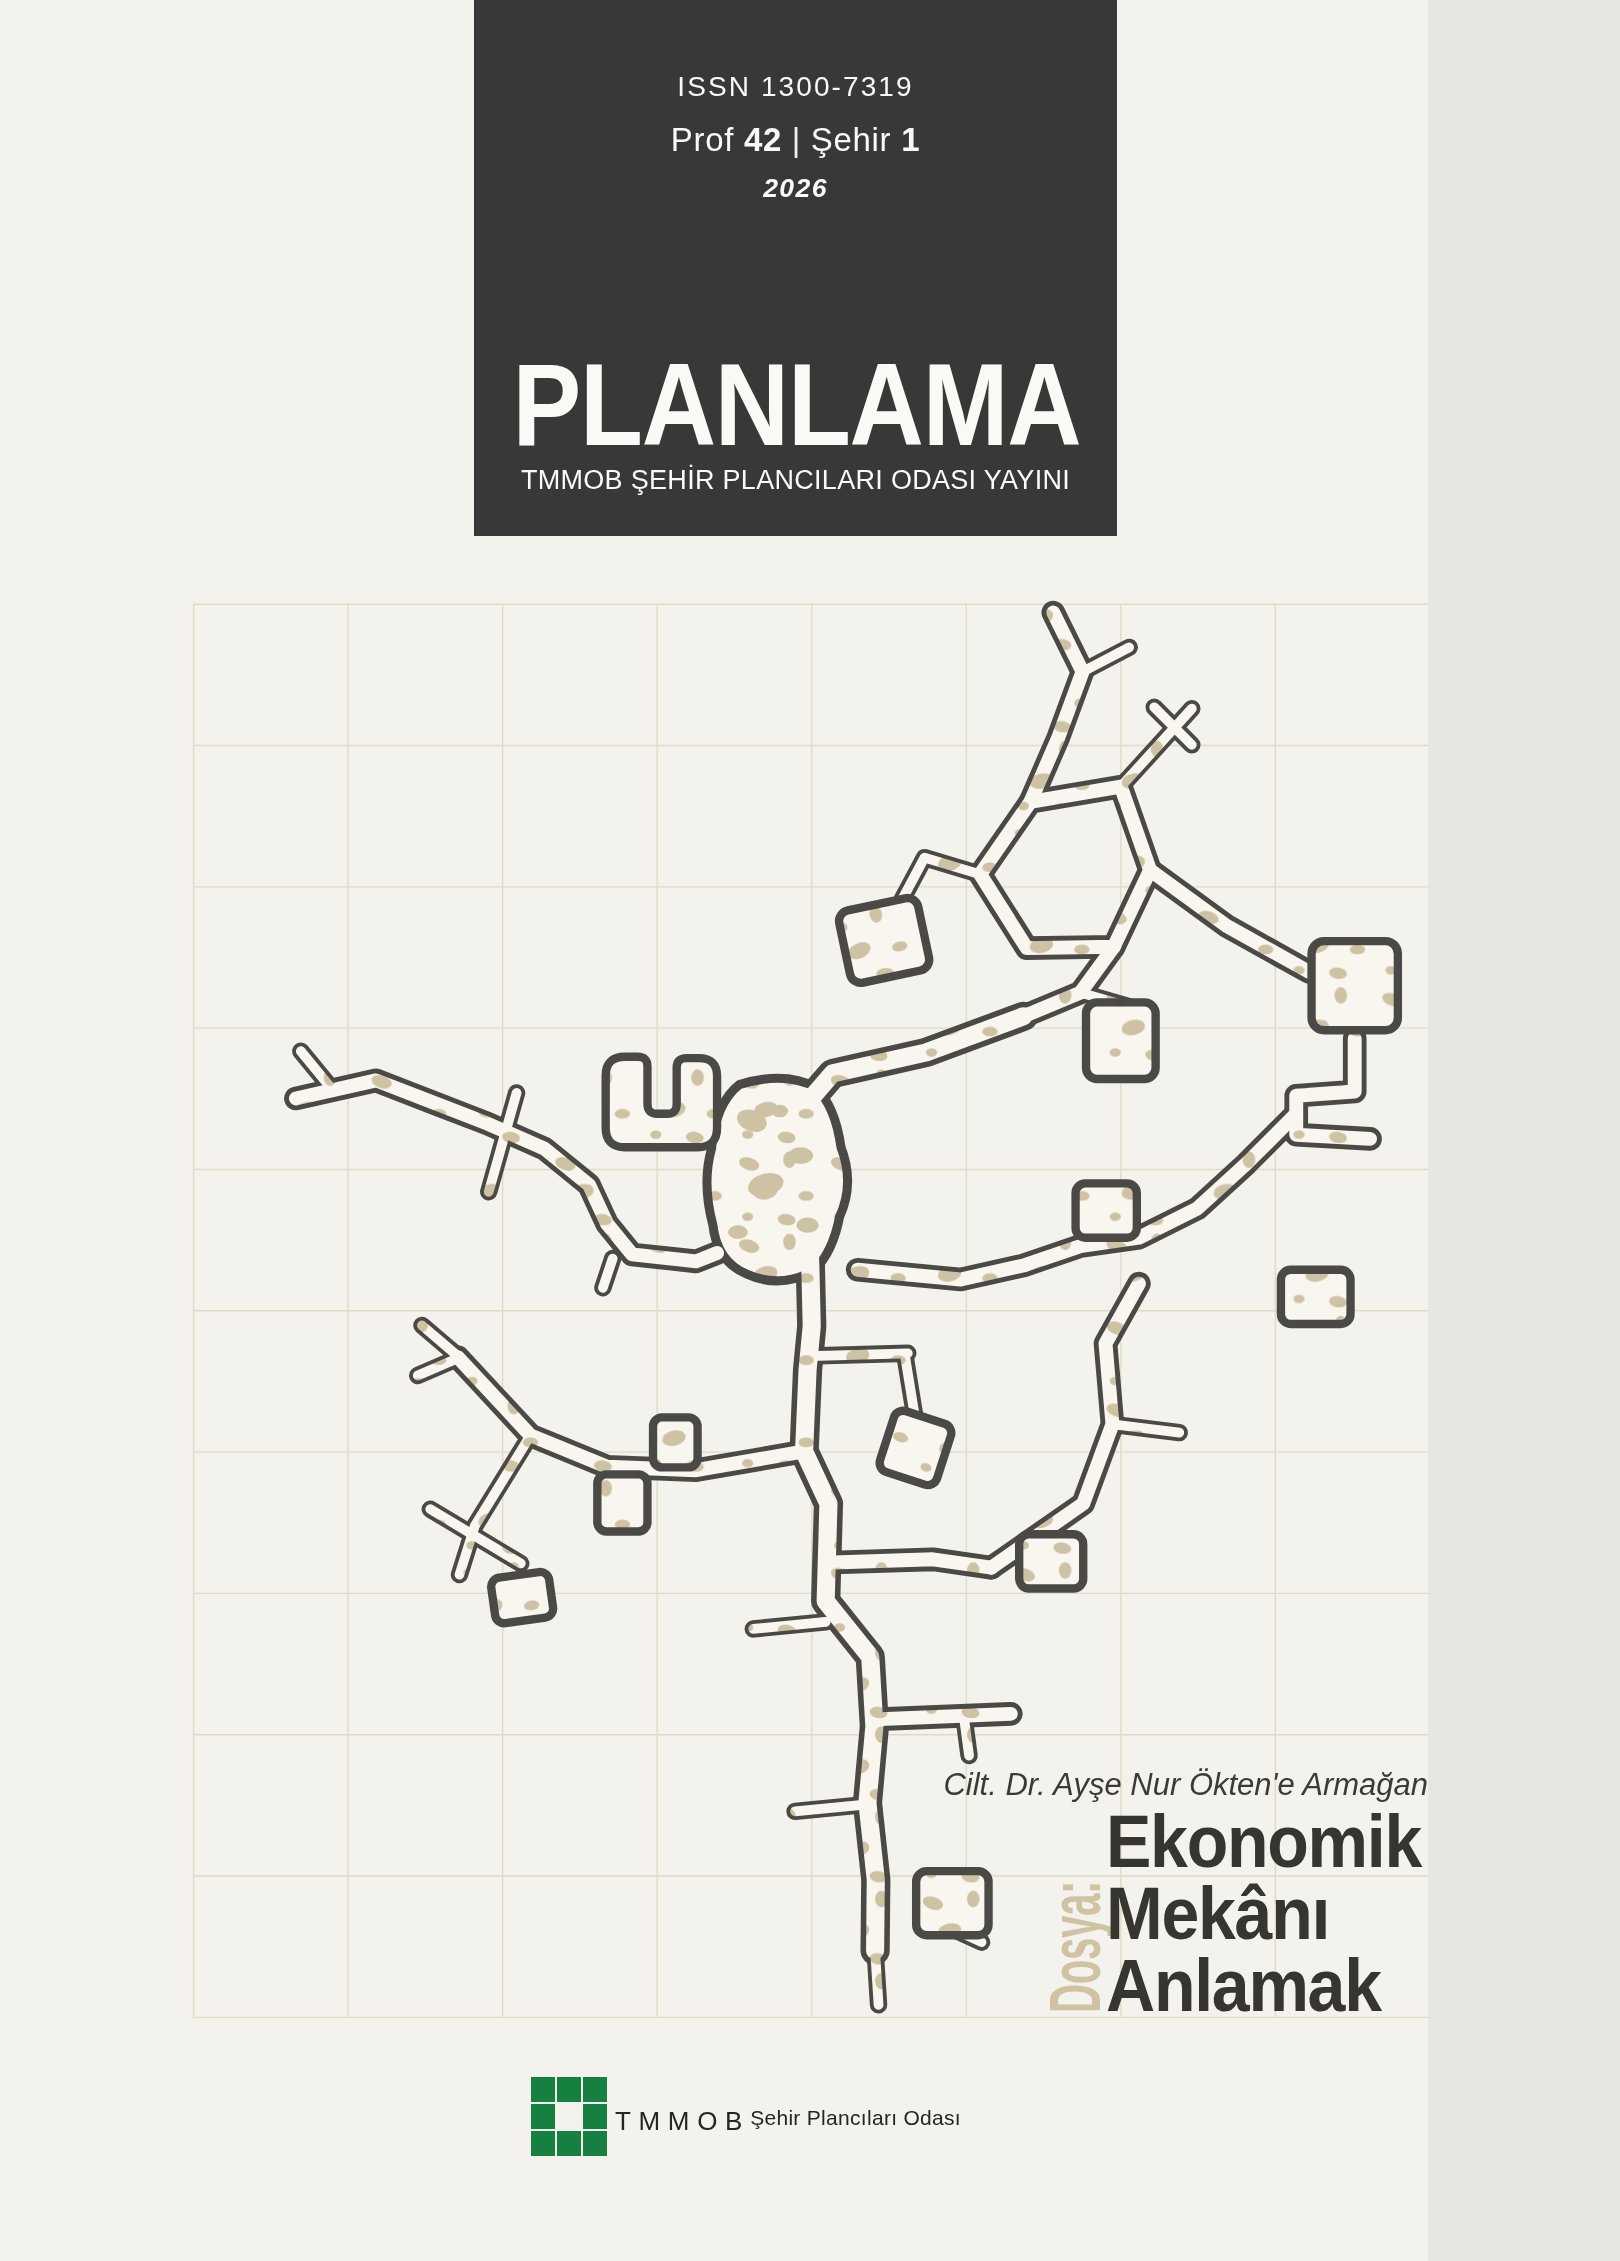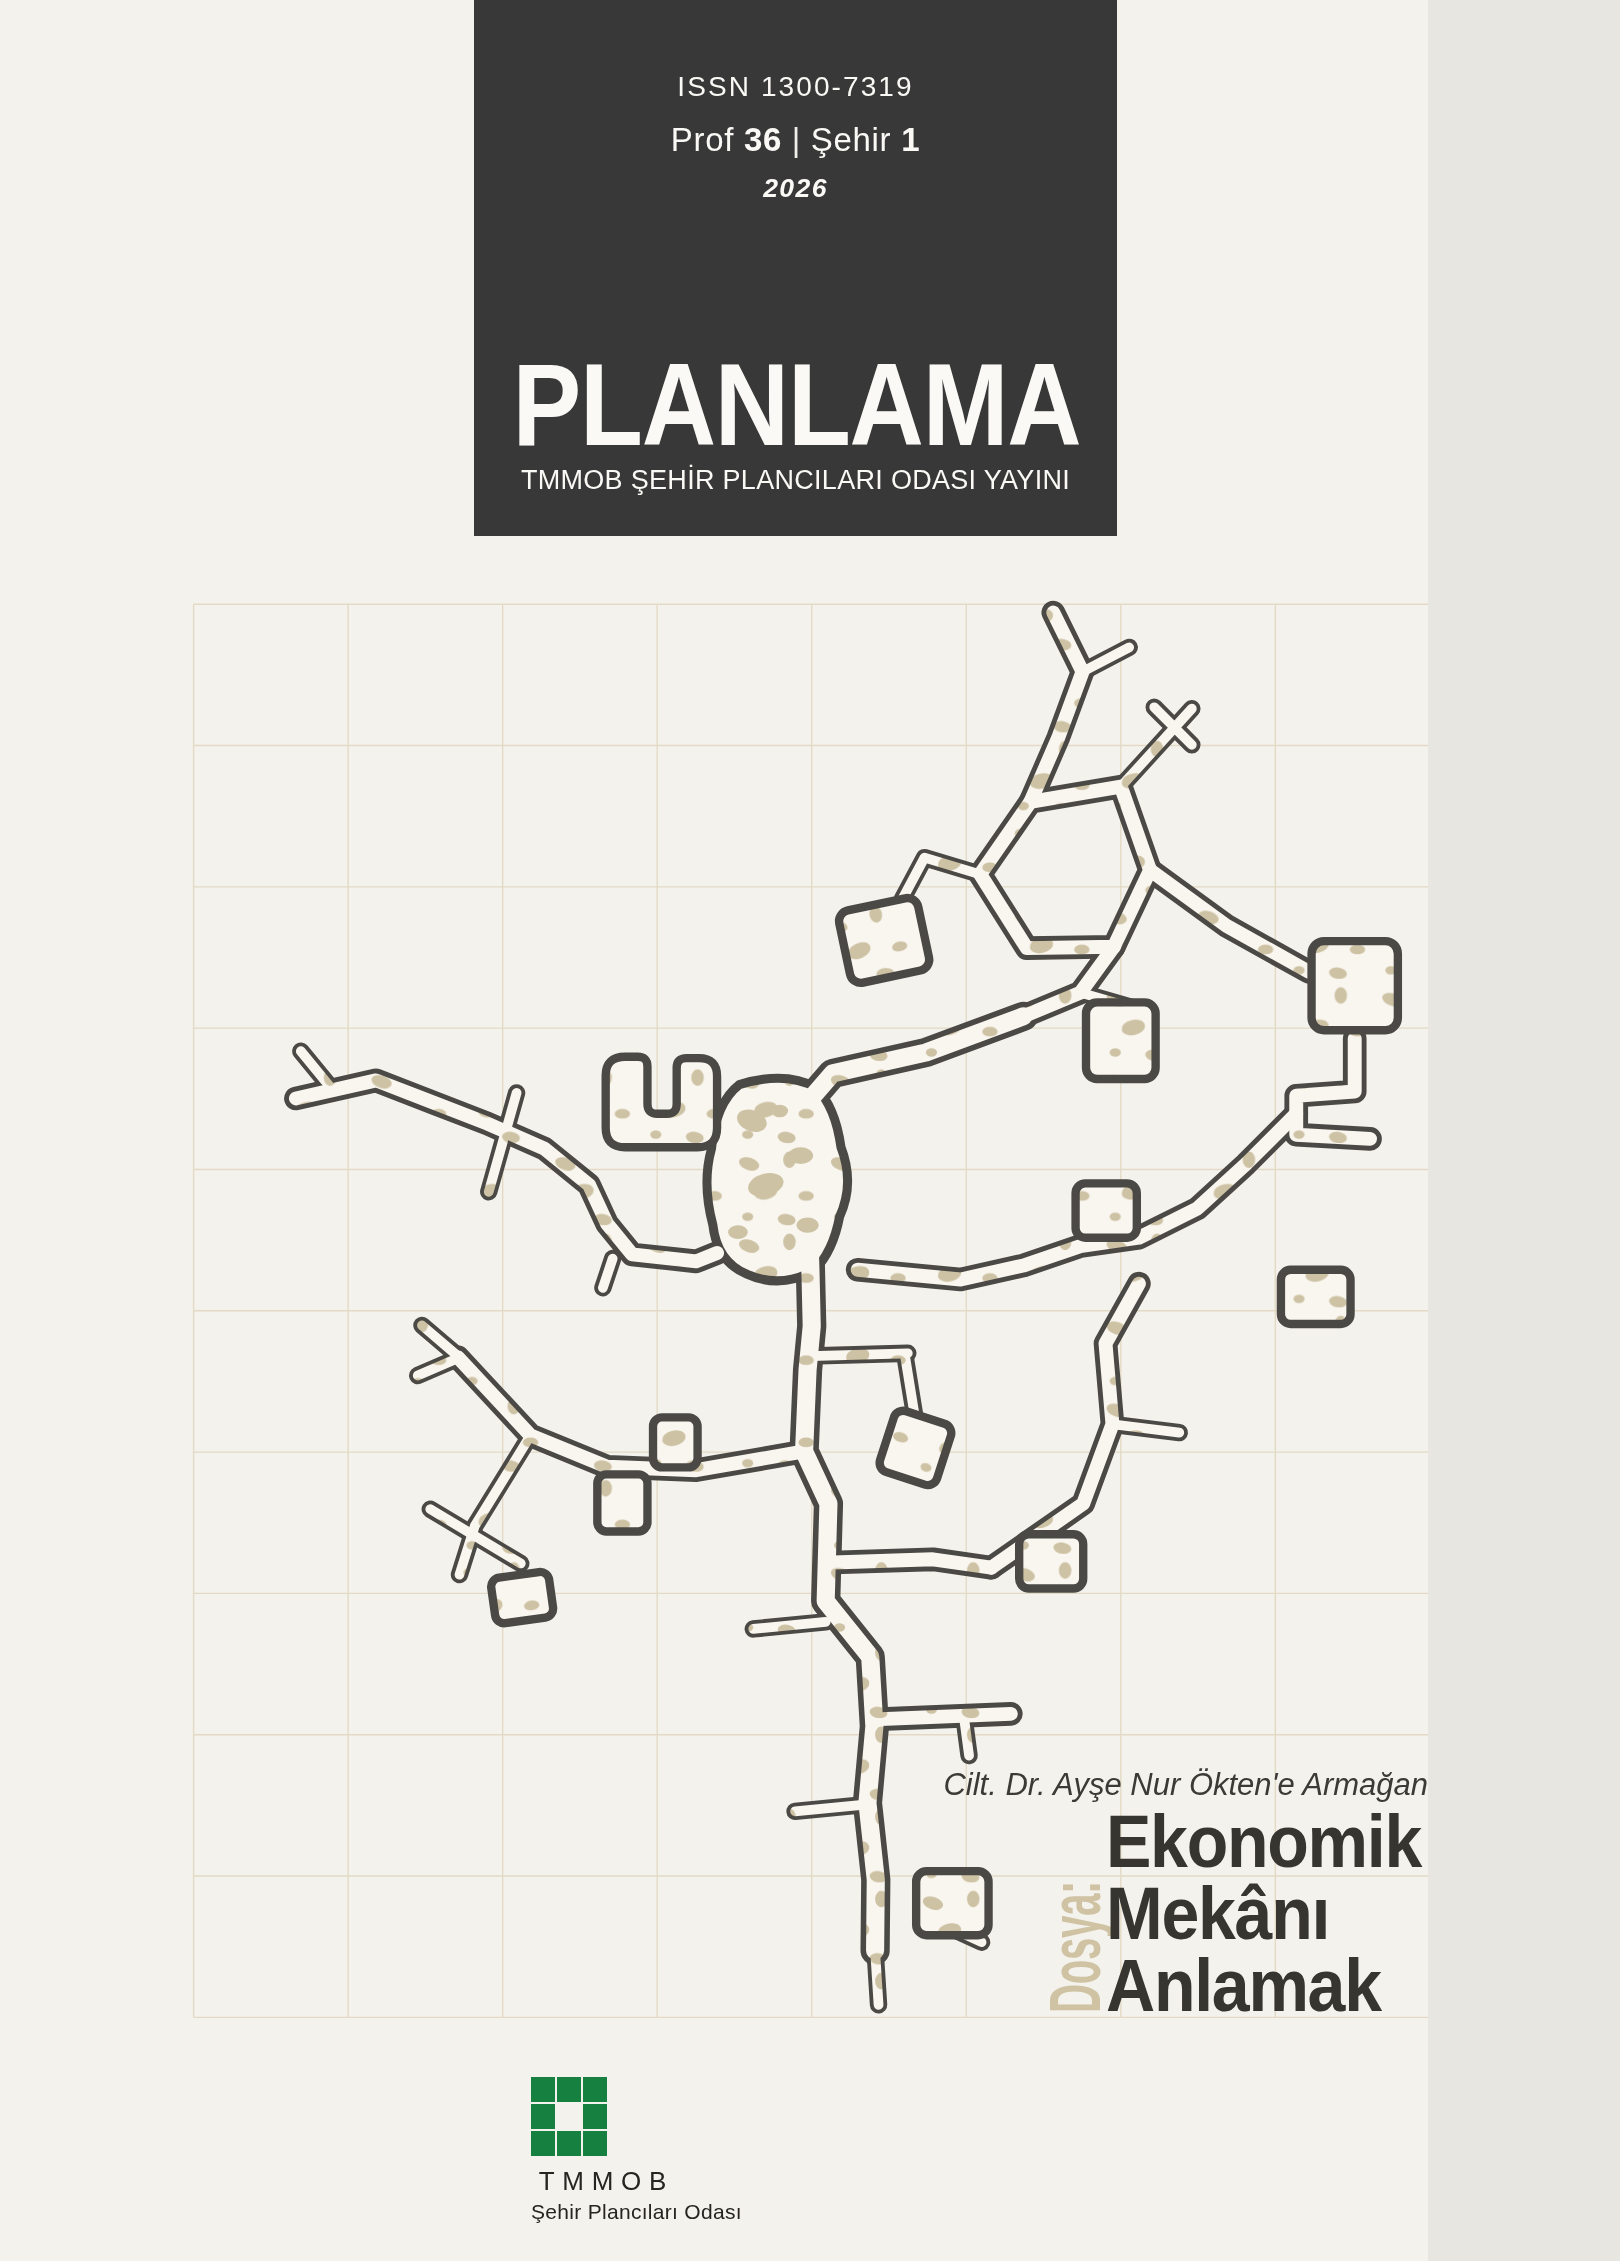--- a/index.html
+++ b/index.html
@@ -42,21 +42,21 @@
   .year{top:173px;font-size:26.5px;font-style:italic;font-weight:700;letter-spacing:1.4px;}
   .planlama{top:346px;font-size:117px;font-weight:700;letter-spacing:-1.4px;transform:scaleX(.88);transform-origin:50% 0;line-height:1;}
   .subtitle{top:465px;font-size:27px;font-weight:400;letter-spacing:0.3px;}
 
   
   .credit{position:absolute;left:870px;top:1767px;width:558px;text-align:right;font-size:31px;font-style:italic;color:#3b3a36;z-index:4;white-space:nowrap;}
   .dossier-title{position:absolute;left:1106px;top:1806px;z-index:4;font-weight:700;color:var(--dossier-title);font-size:74px;line-height:72px;letter-spacing:-1.4px;transform:scaleX(.92);transform-origin:0 0;white-space:nowrap;}
   .dossier-label{position:absolute;left:1047px;top:2013px;z-index:4;font-weight:700;color:var(--dossier-label);font-size:72px;line-height:56px;transform:rotate(-90deg) scaleX(.56);transform-origin:0 0;white-space:nowrap;letter-spacing:-0.7px;}
 
   
-  .publisher{position:absolute;left:531px;top:2077px;width:557px;display:flex;flex-direction:column;align-items:flex-start;z-index:3;}
+  .publisher{position:absolute;left:531px;top:2077px;width:557px;display:flex;align-items:center;z-index:3;}
   .logo-grid{display:grid;grid-template-columns:repeat(3,24px);grid-template-rows:repeat(3,25px);gap:2.1px;}
   .logo-grid .cell{background:var(--logo-green);}
   .logo-grid .hole{background:transparent;}
   .org{margin-top:9.7px;font-size:26px;letter-spacing:7.7px;color:var(--ink);font-weight:400;text-indent:7.7px;}
   .name{margin-top:2.8px;font-size:21px;font-weight:400;color:var(--ink);letter-spacing:0.3px;}
 </style>
 </head>
 <body>
 
 <div class="page">
@@ -194,21 +194,21 @@
         <ellipse class="blob" cx="1100" cy="1702" rx="26" ry="16" transform="rotate(-15 1100 1702)"></ellipse>
         <ellipse class="blob" cx="1160" cy="1760" rx="16" ry="11"></ellipse>
         <ellipse class="blob" cx="1060" cy="1770" rx="14" ry="10"></ellipse>
         <ellipse class="blob" cx="1120" cy="1596" rx="12" ry="9"></ellipse>
       </g>
     </g>
   </svg>
 
   <div class="masthead">
     <div class="line issn">ISSN 1300-7319</div>
-    <div class="line ciltline"><span>Prof</span>&nbsp;<b>36</b><span class="sep">|</span><span>Şehir</span>&nbsp;<b>1</b></div>
+    <div class="line ciltline"><span>Prof</span>&nbsp;<b>42</b><span class="sep">|</span><span>Şehir</span>&nbsp;<b>1</b></div>
     <div class="line year">2026</div>
     <div class="line planlama">PLANLAMA</div>
     <div class="line subtitle">TMMOB ŞEHİR PLANCILARI ODASI YAYINI</div>
   </div>
 
   <div class="credit">Cilt. Dr. Ayşe Nur Ökten'e Armağan</div>
   <div class="dossier-label">Dosya:</div>
   <div class="dossier-title">
     <div>Ekonomik</div>
     <div>Mekânı</div>

